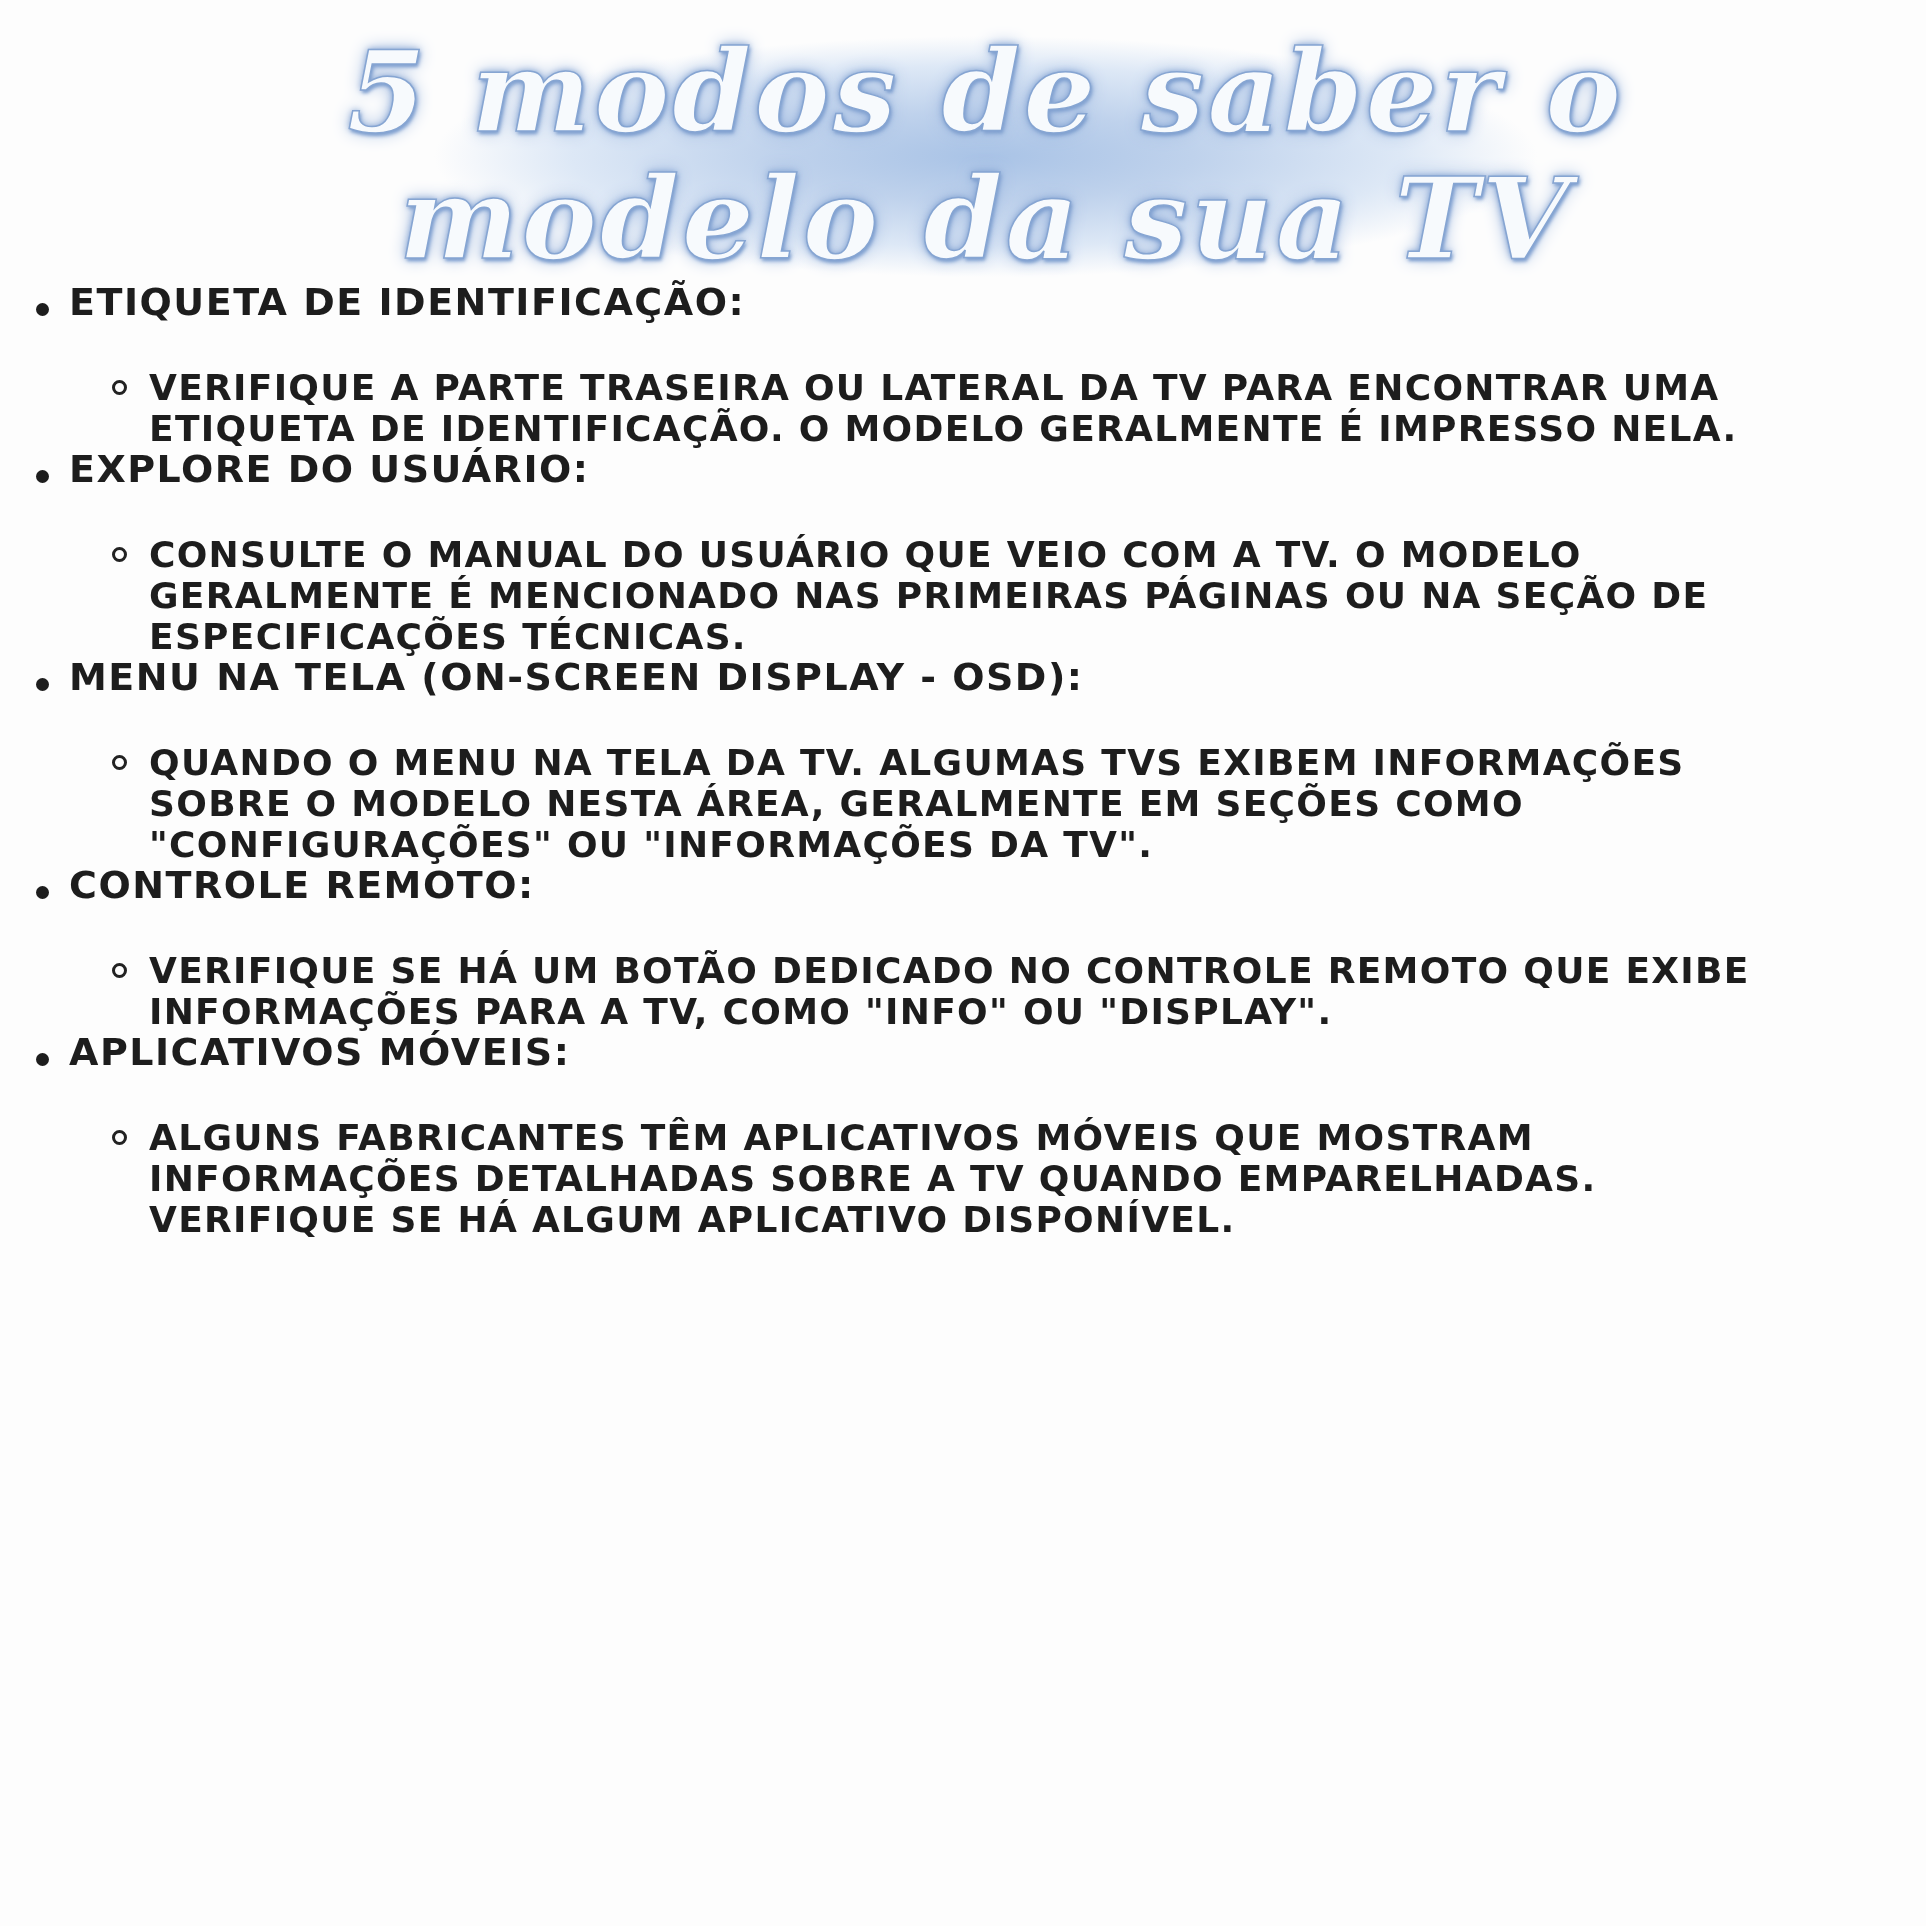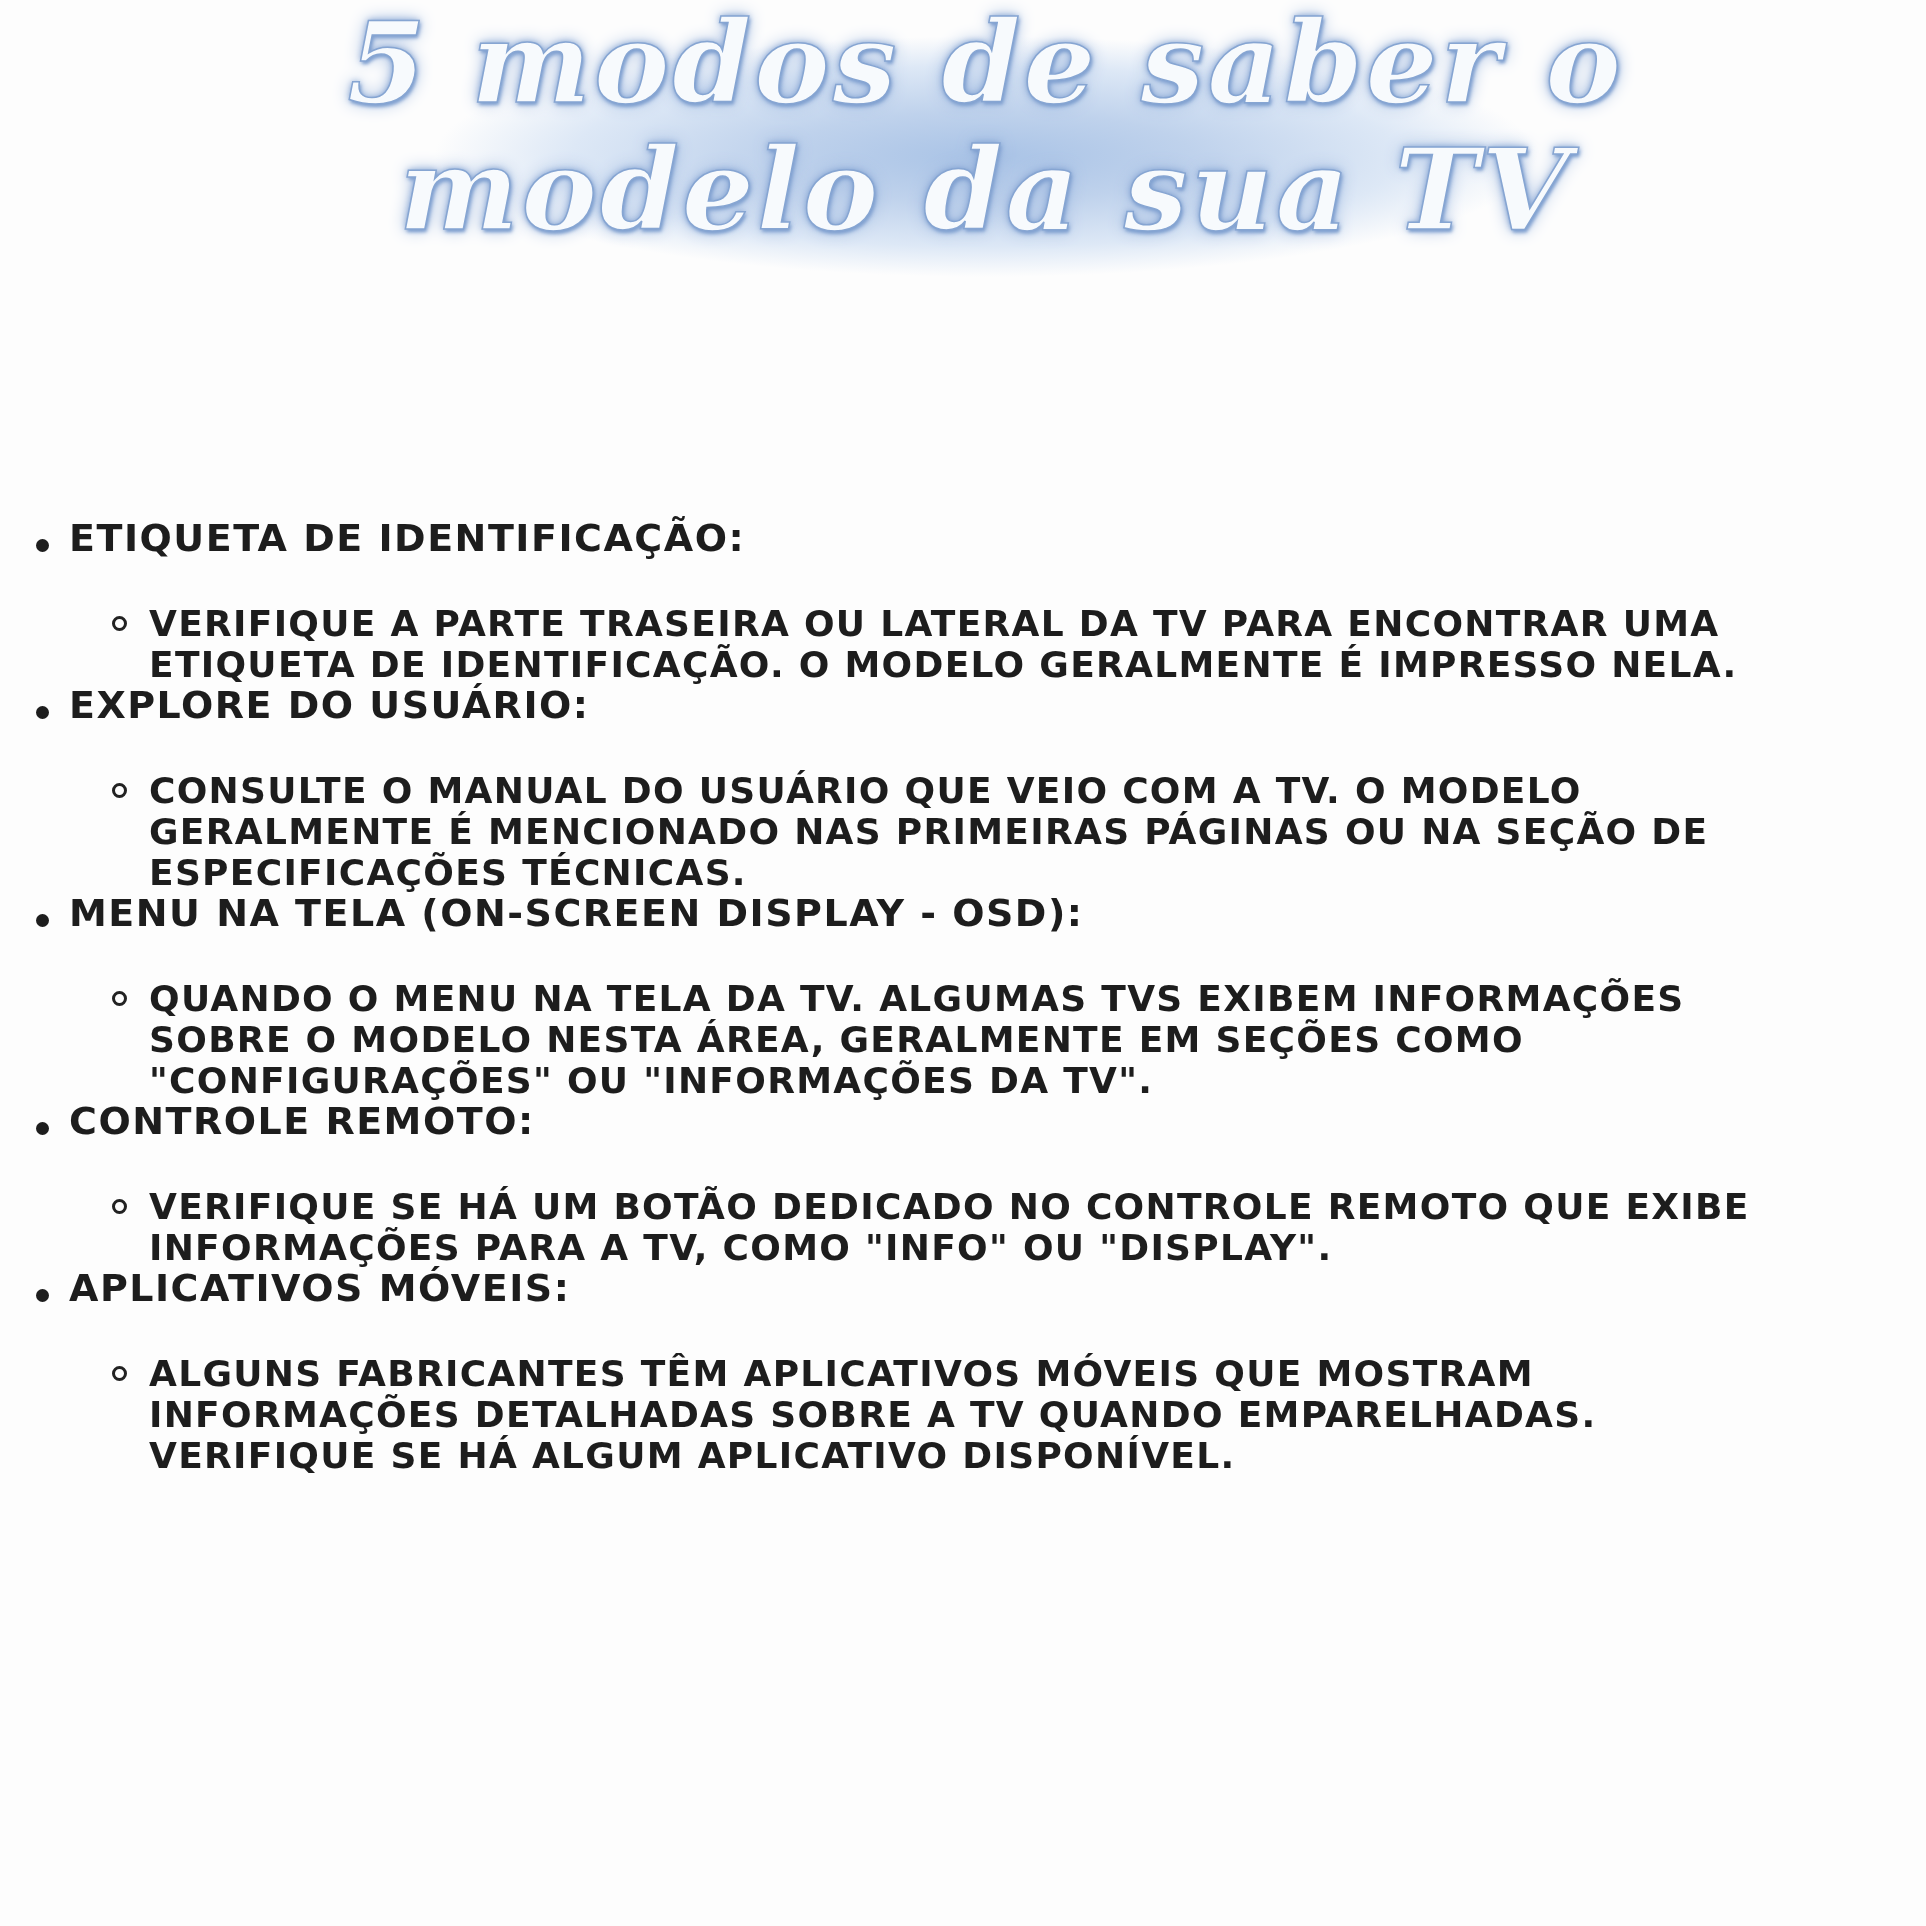--- a/index.html
+++ b/index.html
@@ -8,21 +8,21 @@
     width: 1926px;
     height: 1926px;
     background: #fdfdfd;
     overflow: hidden;
     font-family: "DejaVu Sans", sans-serif;
   }
 
   
   .title-block {
     position: relative;
-    margin-bottom: 265px;
+    padding-top: 29px;
     text-align: center;
   }
   .title-glow {
     position: absolute;
     left: 50%;
     top: 6px;
     transform: translateX(calc(-50% + 22.6px));
     width: 1379px;
     height: 301px;
     background: radial-gradient(ellipse 50% 50% at 50% 50%,

